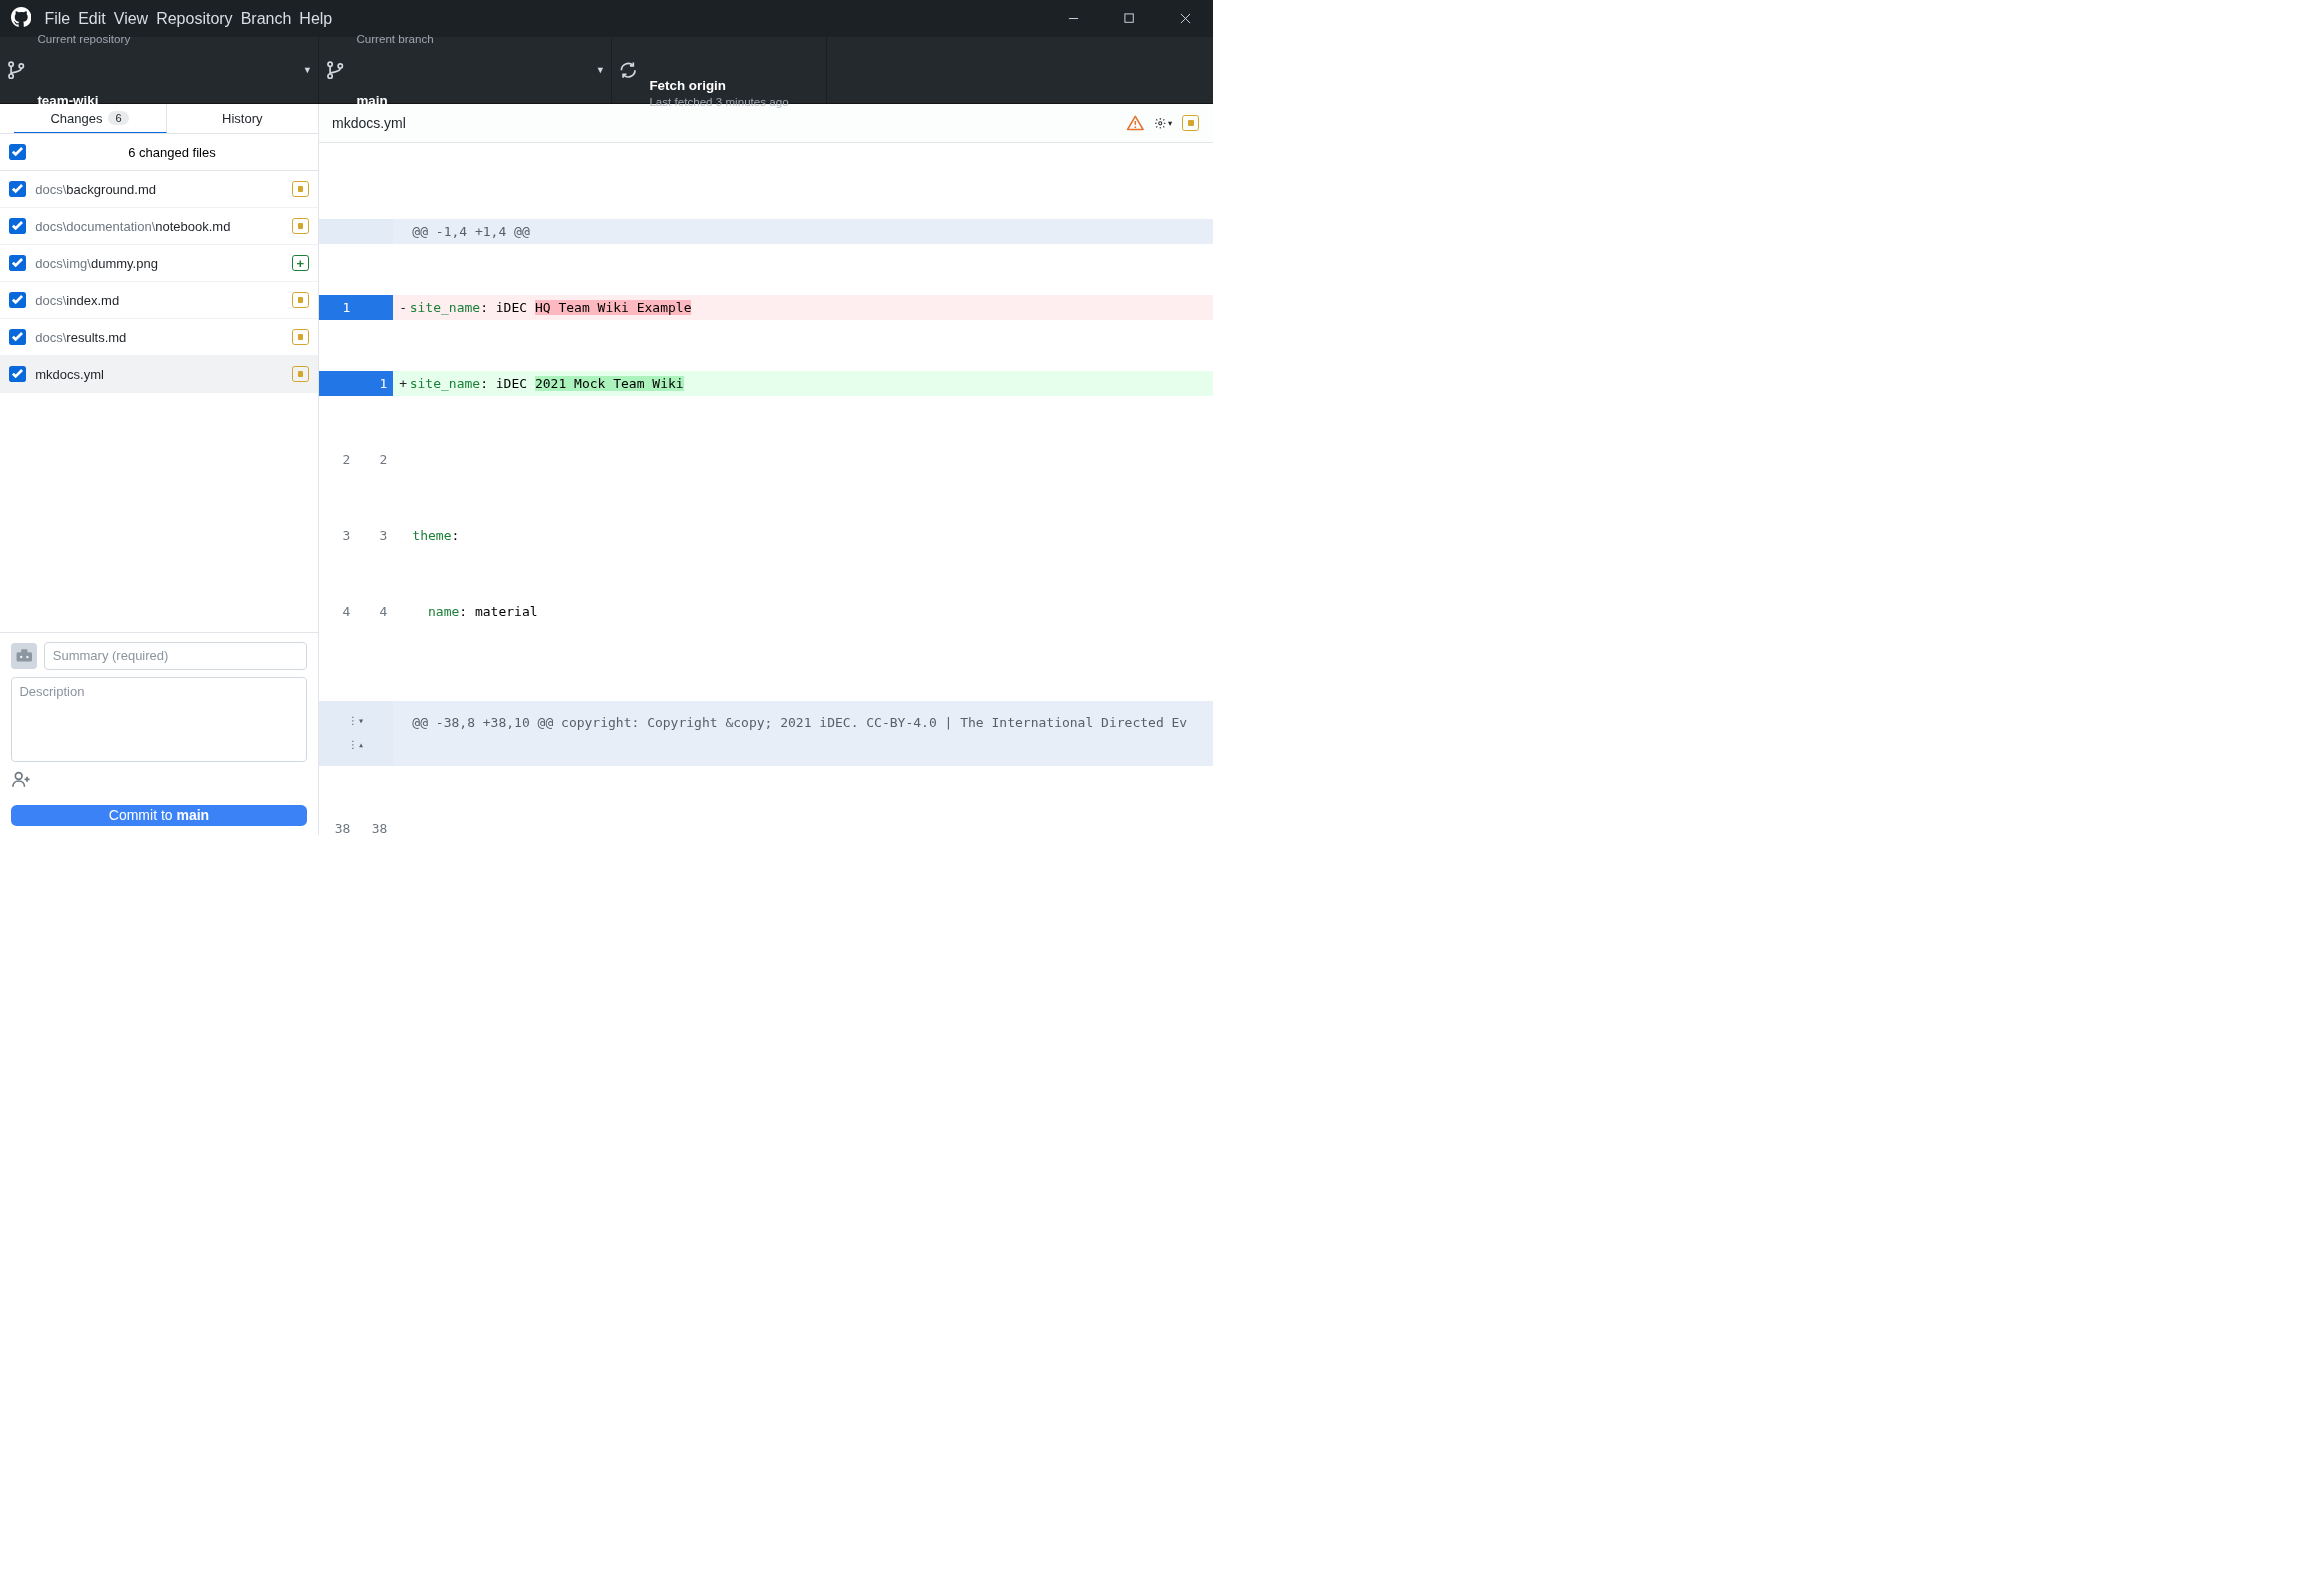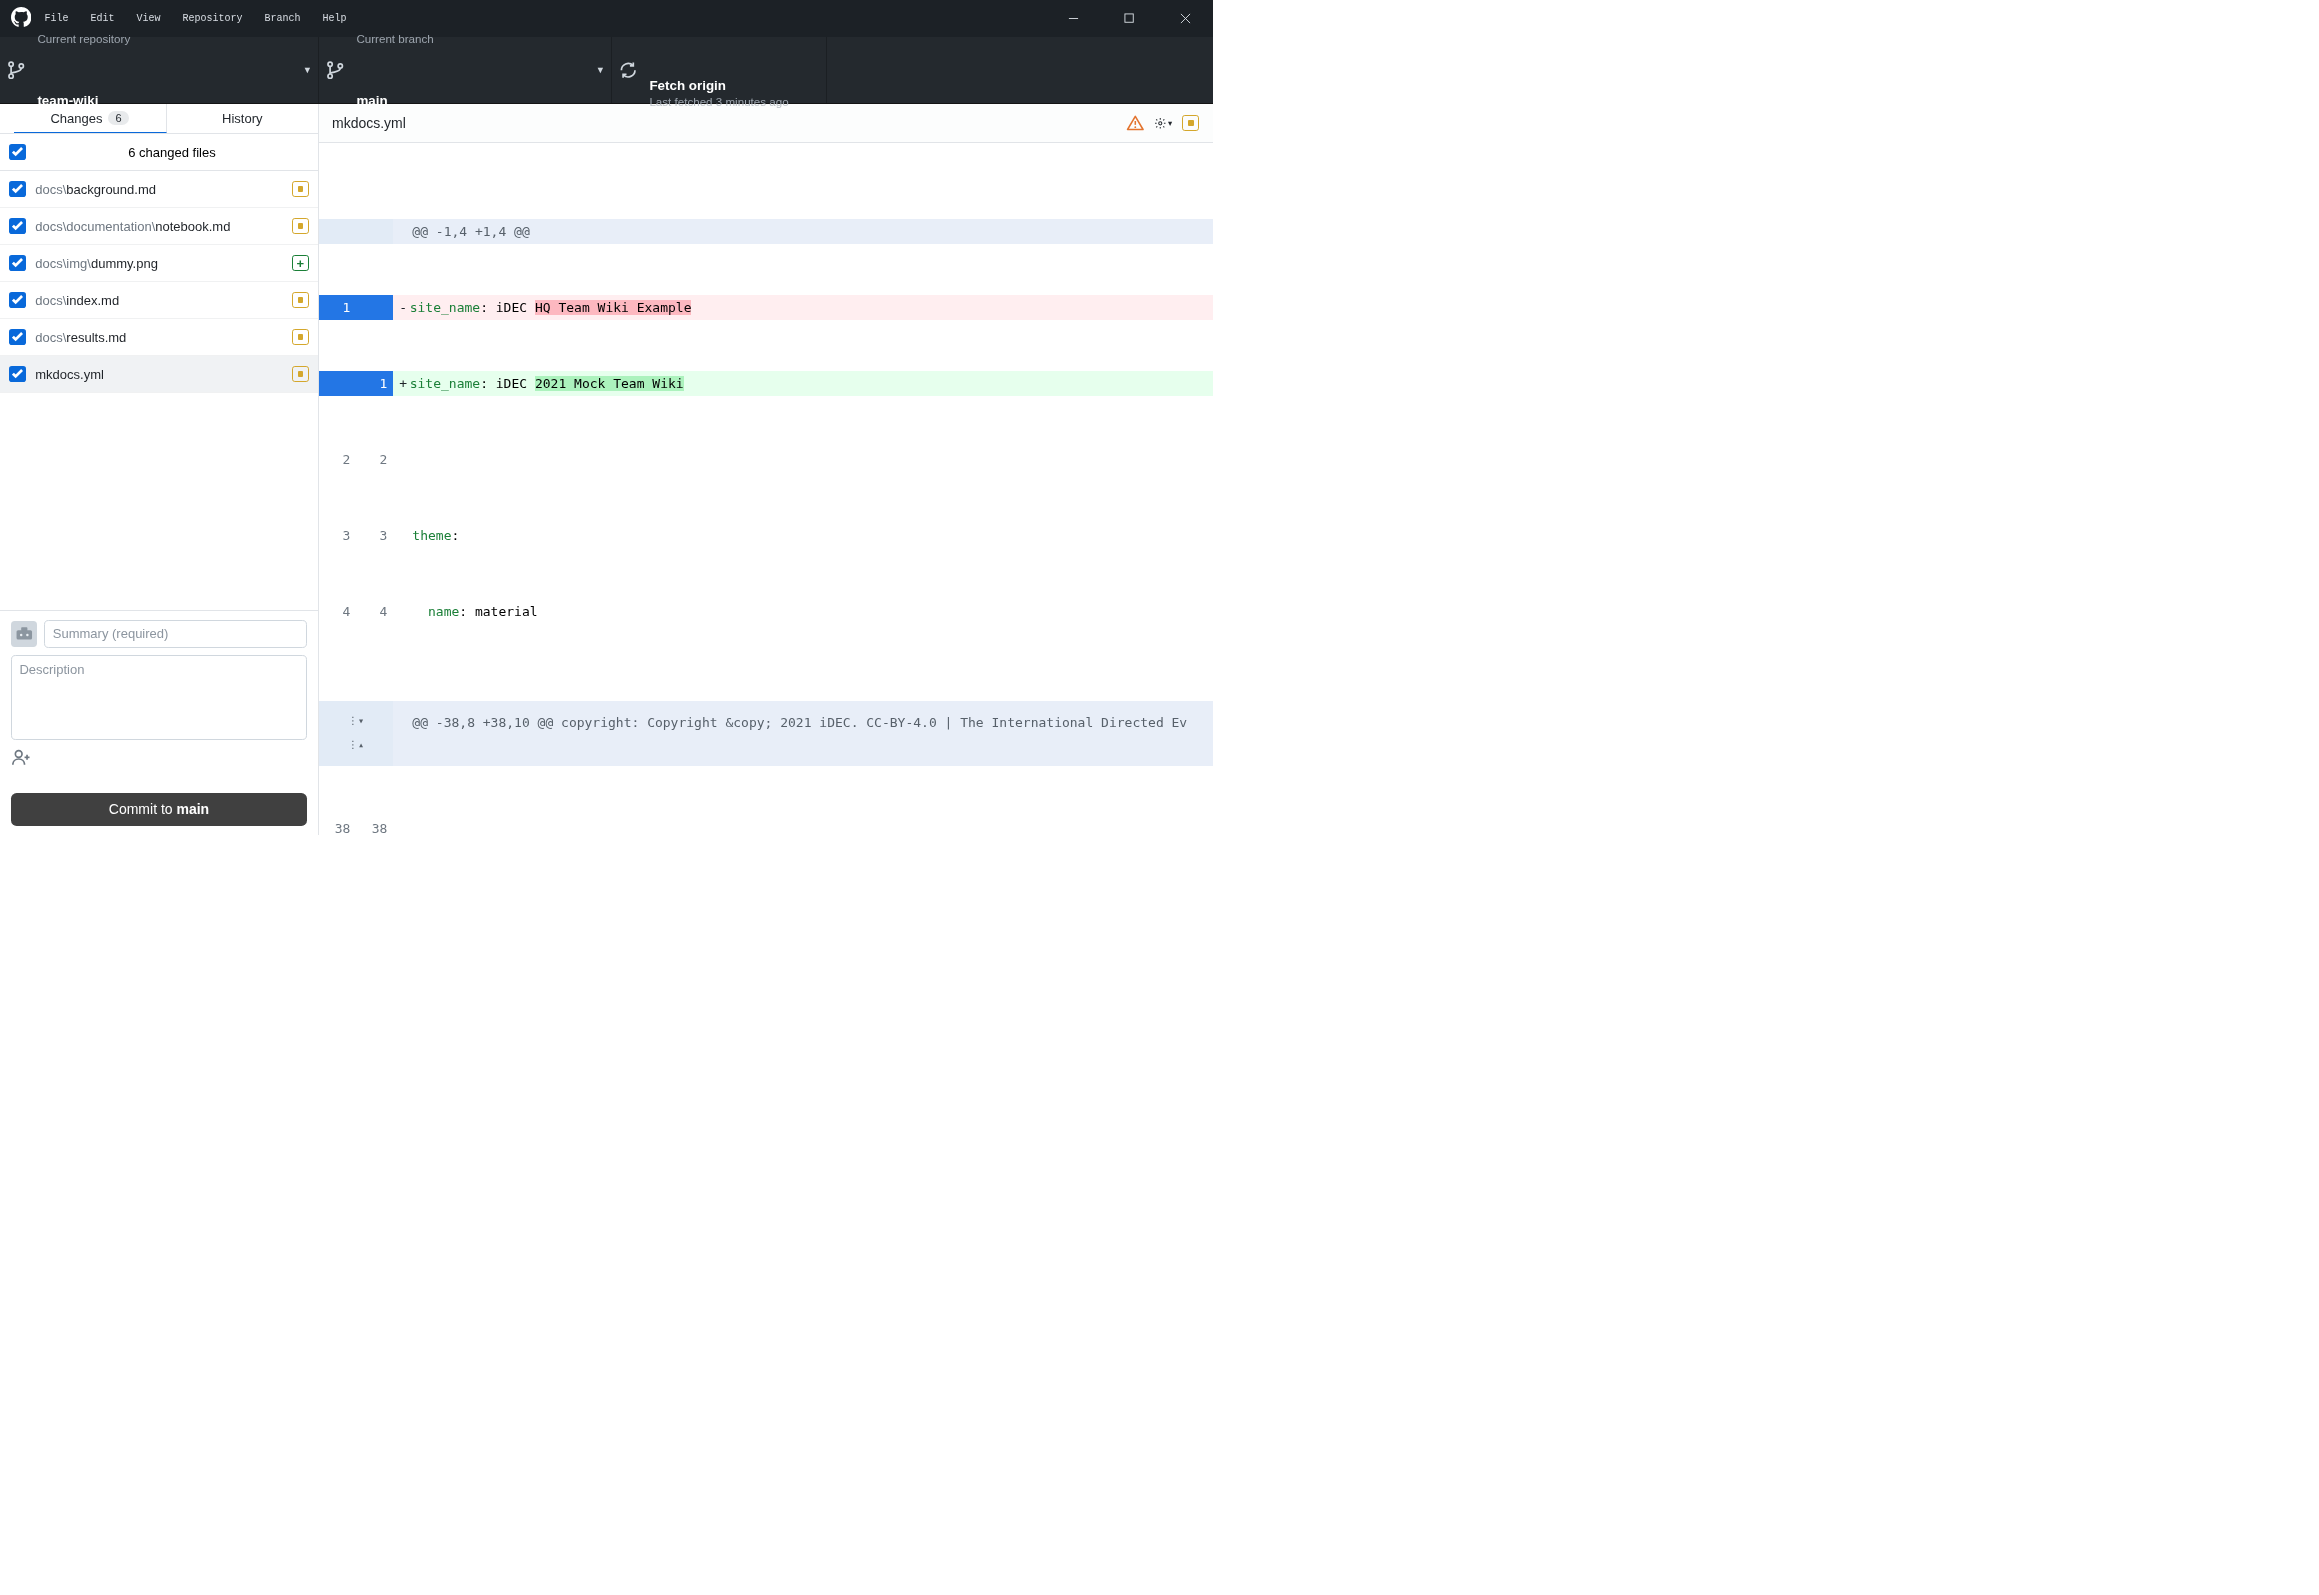--- a/index.html
+++ b/index.html
@@ -14,21 +14,21 @@
   
   .titlebar {
     height: 37px;
     background: #1c2126;
     color: #d9dee4;
     display: flex;
     align-items: center;
     padding-left: 11px;
   }
   .logo { width: 20.4px; height: 20.4px; fill: #fff; margin-right: 13px; }
-  .menu { display: flex; gap: 22px; font-size: 10px; font-family: Liberation Mono, monospace; }
+  .menu { display: flex; gap: 8px; font-size: 16px; }
   .menu span { cursor: pointer; }
   .spacer { flex: 1; }
   .win-controls { display: flex; height: 100%; }
   .win-btn {
     width: 56px; display: flex; align-items: center; justify-content: center;
     color: #d9dee4; cursor: pointer;
   }
   .win-btn svg { stroke: #d9dee4; stroke-width: 1; fill: none; }
 
   
@@ -114,22 +114,22 @@
     padding: 0 7.4px; font-size: 13px; color: #24292f;
   }
   .summary-input::placeholder { color: #8c959f; }
   .desc-input {
     width: 100%; height: 85px; border: 0.9px solid #d0d7de; border-radius: 4.6px;
     padding: 5.6px 7.4px; font-size: 13px; resize: none; font-family: inherit;
   }
   .desc-input::placeholder { color: #8c959f; }
   .coauthor-row { margin-top: 5.6px; color: #6e7781; }
   .commit-btn {
-    margin-top: 27px; width: 100%; height: 33px; border: none; border-radius: 5.6px;
-    background: #404040; color: #fff; font-size: 14px; font-weight: 500;
+    margin-top: 17px; width: 100%; height: 21px; border: none; border-radius: 5.6px;
+    background: #3b82f6; color: #fff; font-size: 14px; font-weight: 500;
     cursor: pointer;
   }
   .commit-btn b { font-weight: 700; }
 
   
   .diff-panel { flex: 1; display: flex; flex-direction: column; overflow: hidden; }
   .diff-header {
     height: 39px; display: flex; align-items: center;
     padding: 0 13px; border-bottom: 0.9px solid #e1e4e8;
     background: #f6f8fa55;

